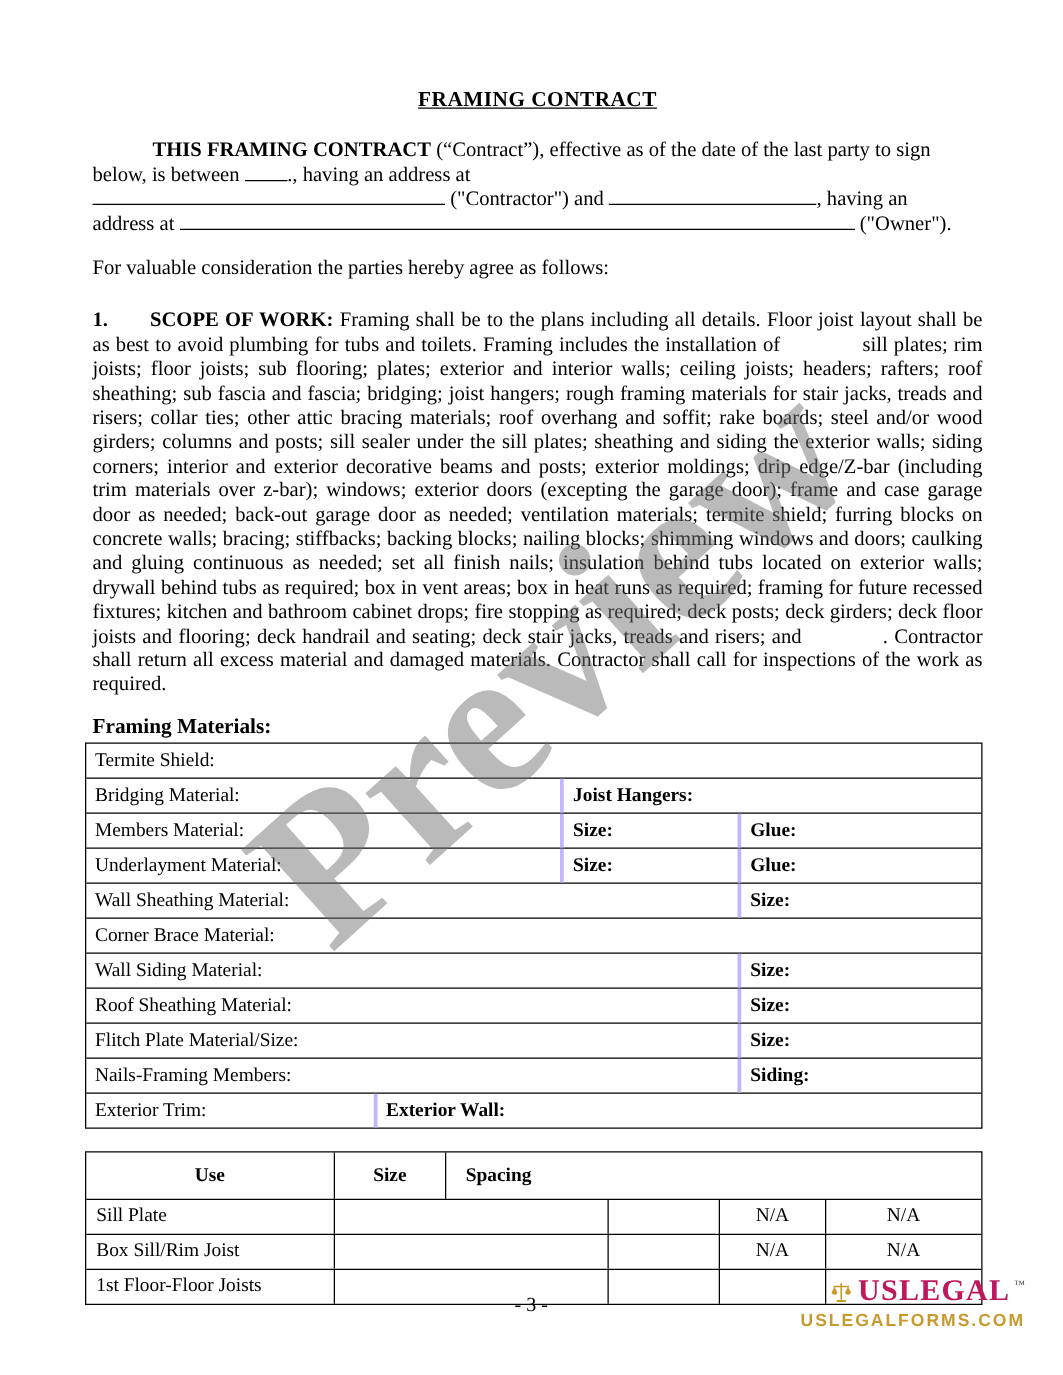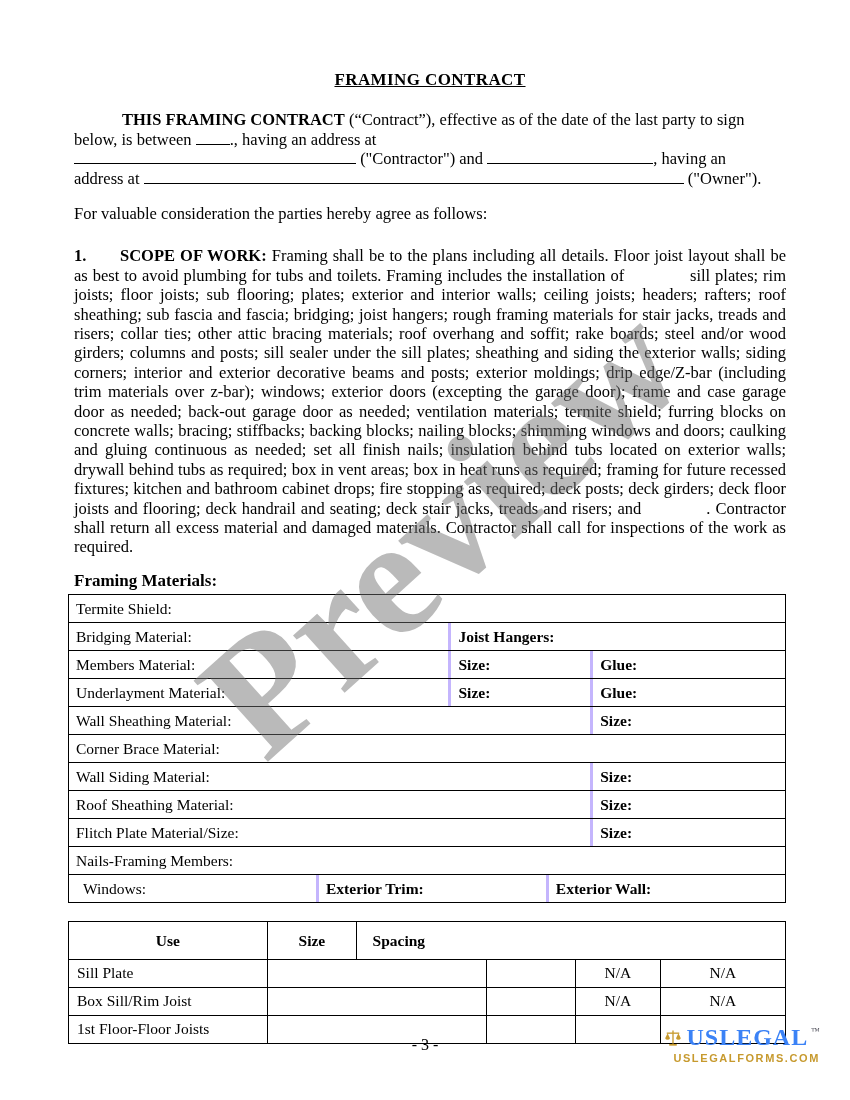--- a/index.html
+++ b/index.html
@@ -48,23 +48,23 @@
     font-family:"Liberation Serif","DejaVu Serif",serif;
     font-size:168px; font-weight:bold; color:rgba(110,110,110,0.48);
     transform:rotate(-42deg); transform-origin:50% 50%;
     z-index:10; pointer-events:none; white-space:nowrap; text-align:center;
   }
 
   .page-number { position:absolute; left:0; right:0; bottom:46px; text-align:center; font-size:16px; }
 
   .logo { position:absolute; right:30px; bottom:36px; text-align:right; }
   .logo-row { display:flex; align-items:center; justify-content:flex-end; gap:3px; }
-  .logo-text { font-weight:bold; font-size:24px; color:#3b82f6; letter-spacing:1px; font-family:"Liberation Serif",serif; }
+  .logo-text { font-weight:bold; font-size:24px; color:#be185d; letter-spacing:1px; font-family:"Liberation Serif",serif; }
   .logo-tm { font-size:9px; color:#4a4a55; align-self:flex-start; margin-top:2px; }
-  .logo-sub { font-size:11px; color:#c79a2e; letter-spacing:1.6px; font-weight:bold; margin-top:1px; font-family:"Liberation Sans",sans-serif; }
+  .logo-sub { font-size:14px; color:#c79a2e; letter-spacing:1.6px; font-weight:bold; margin-top:1px; font-family:"Liberation Sans",sans-serif; }
   .logo-icon { display:inline-flex; }
 </style>
 </head>
 <body>
 
 <div class="page">
 
   <div class="watermark">Preview</div>
 
   <div class="content">
@@ -115,23 +115,23 @@
       <div class="mrow">
         <div class="mcell" style="width:72.8%">Roof Sheathing Material:</div>
         <div class="mcell" style="width:27.2%">Size:</div>
       </div>
       <div class="mrow">
         <div class="mcell" style="width:72.8%">Flitch Plate Material/Size:</div>
         <div class="mcell" style="width:27.2%">Size:</div>
       </div>
       <div class="mrow">
         <div class="mcell" style="width:72.8%">Nails-Framing Members:</div>
+        <div class="mcell" style="width:27.2%">Siding:</div>
       </div>
       <div class="mrow">
-        <div class="mcell indent-cell" style="width:34.5%">Windows:</div>
         <div class="mcell" style="width:32.1%">Exterior Trim:</div>
         <div class="mcell" style="width:33.4%">Exterior Wall:</div>
       </div>
     </div>
 
     <div class="stable">
       <div class="srow shead">
         <div class="scell c1">Use</div>
         <div class="scell c3">Size</div>
         <div class="scell c4">Spacing</div>

